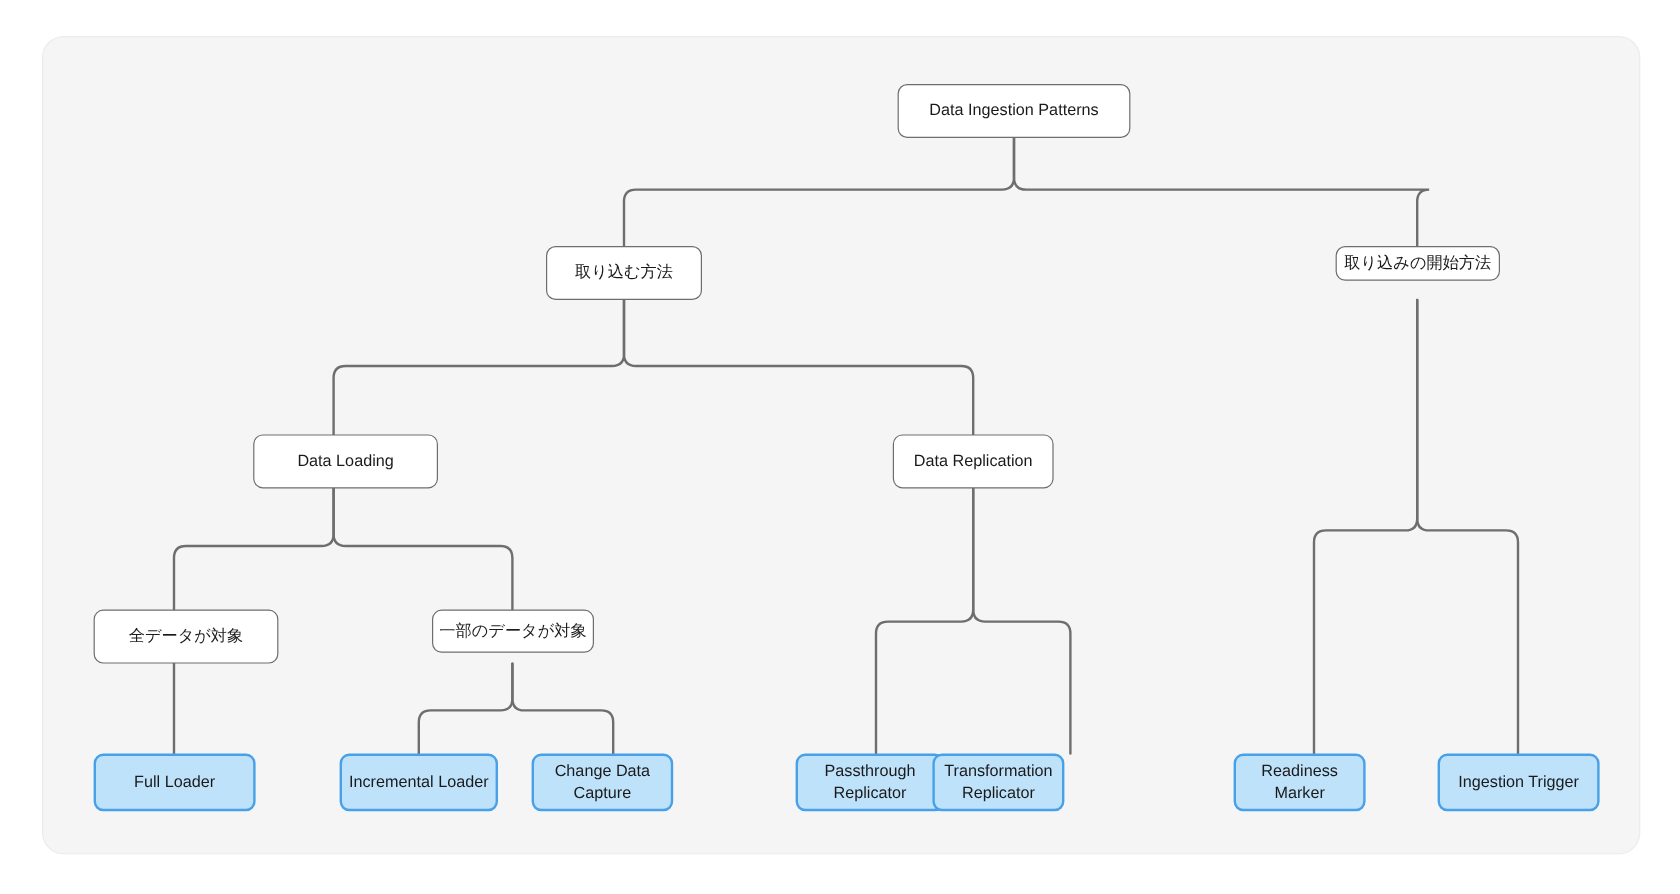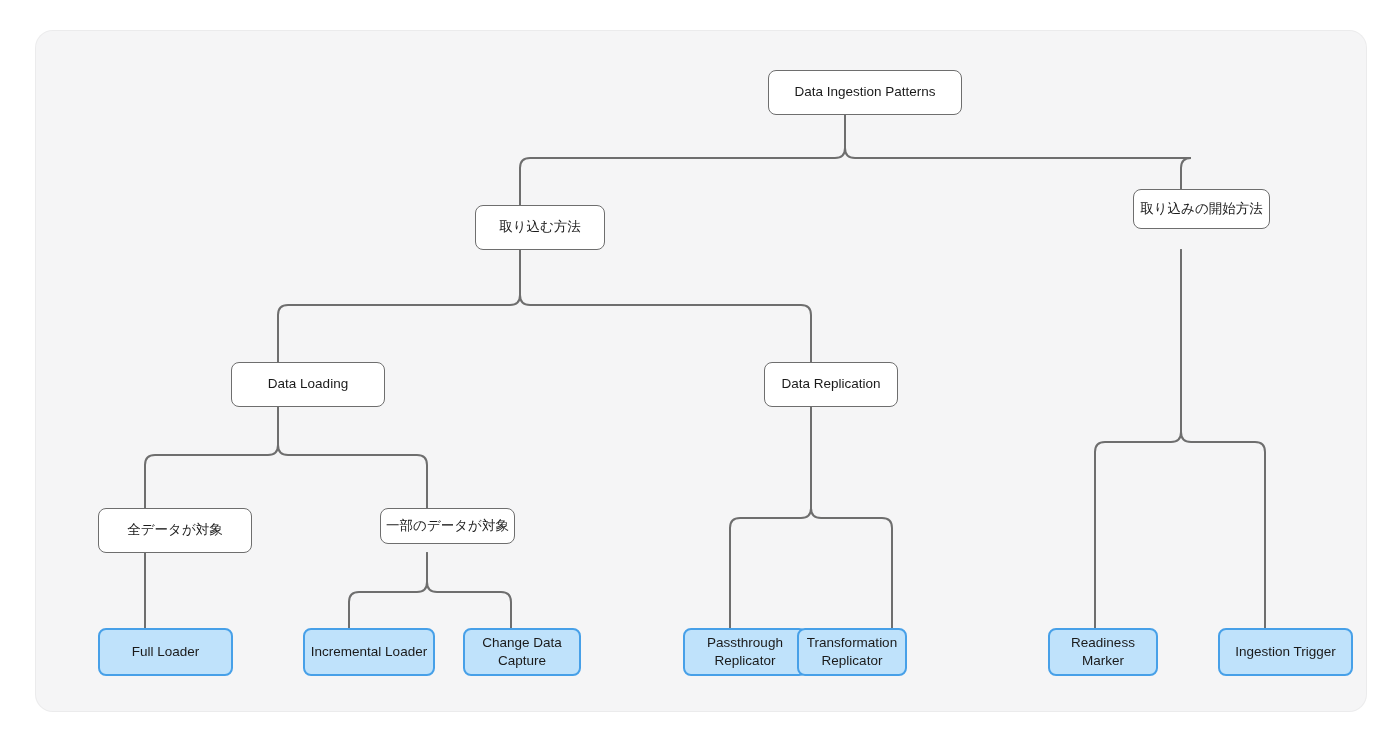--- a/index.html
+++ b/index.html
@@ -41,21 +41,20 @@
     align-items: center;
     justify-content: center;
     text-align: center;
     background: #ffffff;
     border: 1.5px solid var(--node-border, #6e6e6e);
     border-radius: 8px;
     color: #1a1a1a;
     font-size: 13.5px;
     line-height: 1.35;
     padding: 3px 4px;
-    margin-left: 20px;
   }
   .node.leaf {
     background: var(--leaf-fill, #bfe2fb);
     border: 2px solid var(--leaf-border, #47a0e8);
   }
   .node-label {
     display: block;
   }
 </style>
 </head>
@@ -87,21 +86,21 @@
 </svg>
 
 <div class="node" style="left:748px;top:70px;width:194px;height:45px">
   <span class="node-label">Data Ingestion Patterns</span>
 </div>
 
 <div class="node" style="left:455px;top:205px;width:130px;height:45px">
   <span class="node-label">取り込む方法</span>
 </div>
 
-<div class="node" style="left:1113px;top:189px;width:137px;height:40px">
+<div class="node" style="left:1113px;top:205px;width:137px;height:29px">
   <span class="node-label">取り込みの開始方法</span>
 </div>
 
 <div class="node" style="left:211px;top:362px;width:154px;height:45px">
   <span class="node-label">Data Loading</span>
 </div>
 
 <div class="node" style="left:744px;top:362px;width:134px;height:45px">
   <span class="node-label">Data Replication</span>
 </div>

